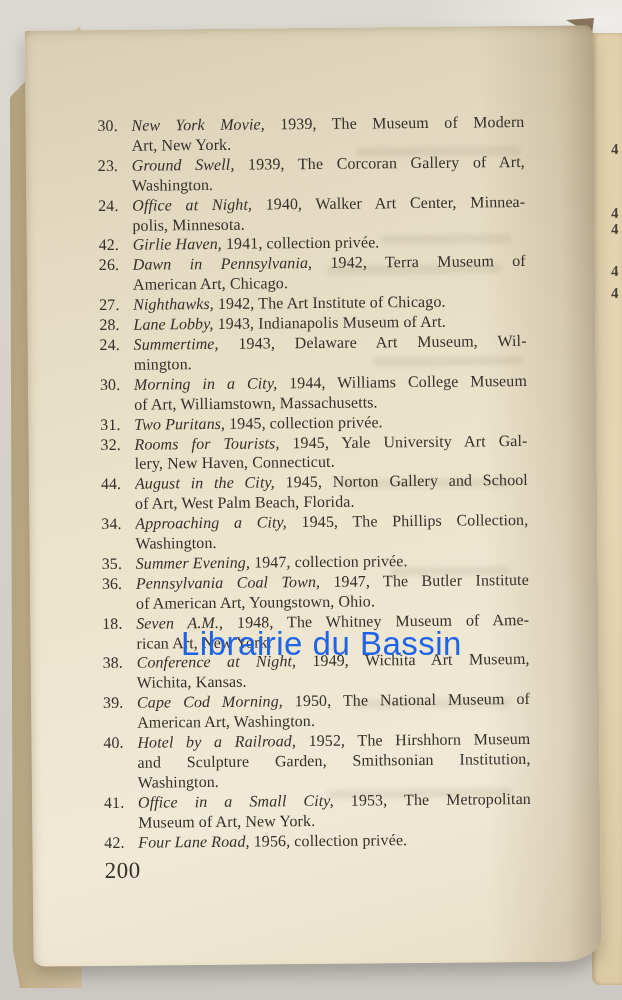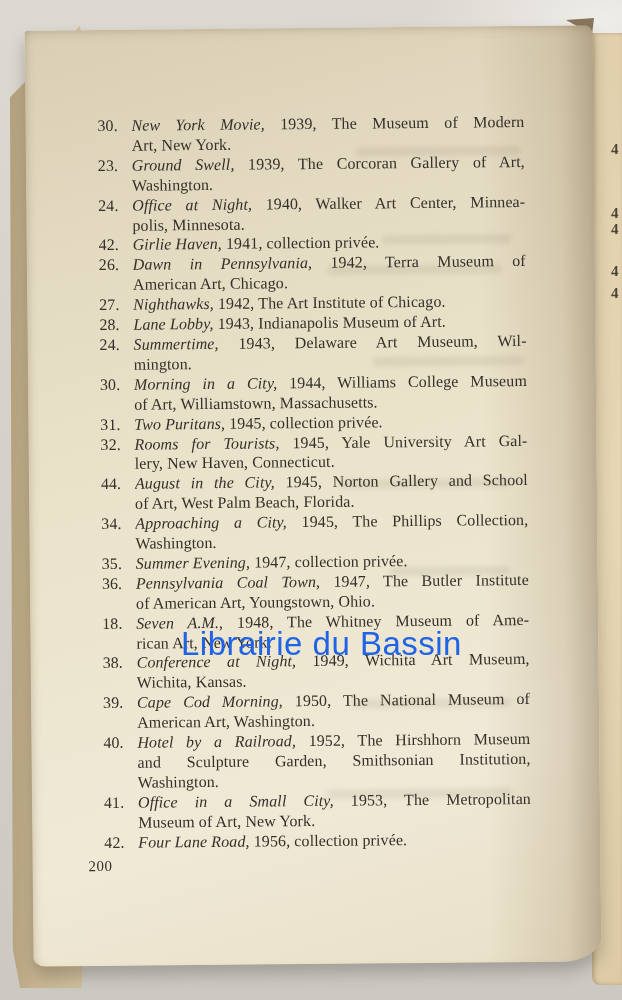--- a/index.html
+++ b/index.html
@@ -76,22 +76,22 @@
     margin:0;padding:0;list-style:none;
     font-size:16px;line-height:19.9px;color:#35302a;
     letter-spacing:.1px;
   }
   .entry{display:flex;}
   .entry .num{flex:none;width:34px;}
   .entry .body{flex:1;min-width:0;}
   .entry .body .line{overflow:hidden;}
   .entry .body .line:not(:last-child){text-align:justify;text-align-last:justify;}
   .page-number{
-    position:absolute;left:56px;top:828px;
-    font-size:15px;color:#35302a;letter-spacing:.5px;
+    position:absolute;left:72px;top:828px;
+    font-size:23px;color:#35302a;letter-spacing:.5px;
   }
   
   .watermark{
     position:absolute;left:181px;top:615px;width:340px;
     font-family:"Liberation Sans", sans-serif;
     font-size:33px;line-height:38px;white-space:nowrap;
     letter-spacing:.5px;
   }
 </style>
 </head>

